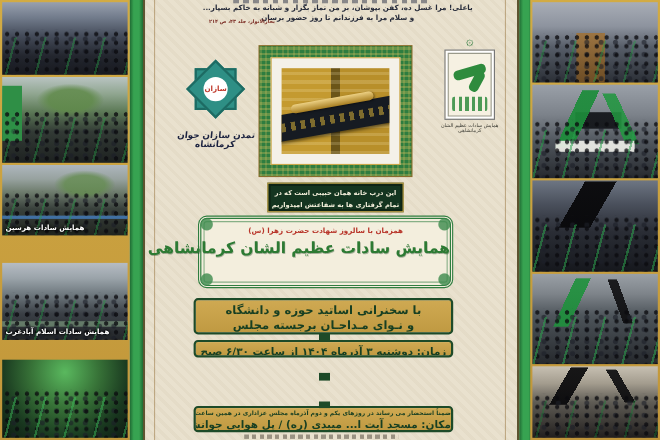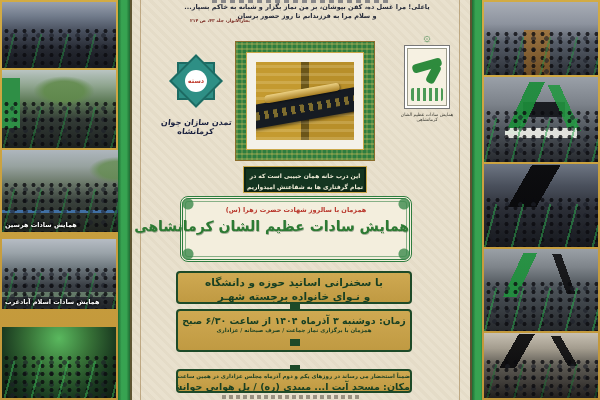--- a/index.html
+++ b/index.html
@@ -19,25 +19,25 @@
     direction:rtl;text-shadow:0 0 2px #000,0 0 3px #000;}
   .phL1{top:2px;height:66px;background-image:
     radial-gradient(circle,rgba(238,236,228,.95) 1.7px,transparent 2.2px),
     linear-gradient(180deg,#98a0ae 0%,#707a8a 22%,#454c5a 46%,#23262e 74%,#17191f 100%);
     background-size:12px 300px,100% 100%;background-position:3px 20px,0 0;background-repeat:repeat-x,no-repeat;}
   .phL2{top:70px;height:78px;background-image:
     linear-gradient(90deg,#2f8f46 0 100%),
     radial-gradient(ellipse,rgba(96,138,74,.85) 40%,transparent 62%),
     linear-gradient(180deg,#b9c4c2 0%,#8fa58f 20%,#5d7a57 40%,#323a35 64%,#1d2120 100%);
     background-size:18px 50px,70px 34px,100% 100%;background-position:0 8px,62% 10%,0 0;}
-  .phL3{top:150px;height:82px;background-image:
+  .phL3{top:150px;height:64px;background-image:
     linear-gradient(0deg,rgba(70,130,200,.75),rgba(70,130,200,.75)),
     radial-gradient(ellipse,rgba(100,140,80,.8) 40%,transparent 62%),
     linear-gradient(180deg,#aeb6bd 0%,#97a29f 20%,#6f7d6e 38%,#39413c 62%,#20241f 100%);
-    background-size:100% 3px,64px 30px,100% 100%;background-position:0 76%,85% 10%,0 0;padding-left:48px;}
+    background-size:100% 3px,64px 30px,100% 100%;background-position:0 76%,85% 10%,0 0;}
   .phL4{top:239px;height:70px;background-image:
     linear-gradient(0deg,rgba(150,190,150,.5),rgba(150,190,150,.5)),
     linear-gradient(180deg,#b6bcc4 0%,#9aa3a9 20%,#707a80 40%,#3a3f45 66%,#222528 100%);
     background-size:100% 5px,100% 100%;background-position:0 82%,0 0;text-align:right;}
   .phL5{top:327px;height:71px;--accent:rgba(60,190,90,.55);background-image:
     radial-gradient(ellipse at 50% 16%,rgba(84,186,96,.95) 0%,rgba(40,110,55,.9) 38%,rgba(18,52,30,.96) 72%,#0f1a12 100%);}
   .phR1{top:2px;height:73px;background-image:
     linear-gradient(180deg,rgba(158,116,62,.95),rgba(112,78,36,.95)),
     linear-gradient(180deg,#a8adb6 0%,#8d939e 30%,#565d68 56%,#2b2f36 100%);
     background-size:26px 62%,100% 100%;background-position:46% 100%,0 0;}
@@ -130,21 +130,21 @@
   #title-main{margin-top:4px;font-size:14px;font-weight:bold;color:#2c7a33;direction:rtl;white-space:nowrap;
     text-shadow:.5px .5px 0 rgba(20,60,25,.35);}
   
   .band{position:absolute;left:44px;width:236px;background:linear-gradient(180deg,#cfa952,#c09a42);
     border:2px solid #1d4a28;border-radius:4px;box-sizing:border-box;text-align:center;
     color:#173f22;direction:rtl;overflow:hidden;}
   .band-main{font-size:9.5px;font-weight:bold;line-height:13px;white-space:nowrap;}
   .band-sub{font-size:5.5px;font-weight:bold;line-height:7px;white-space:nowrap;}
   #band1{top:271px;height:33px;padding-top:3px;}
   #band1 .band-main{line-height:13.5px;font-size:10.5px;}
-  #band2{top:309px;height:43px;padding-top:3px;}
+  #band2{top:309px;height:16px;padding-top:3px;}
   #band3{top:344px;height:22px;padding-top:1px;}
   #band4{top:369px;height:24px;padding-top:2px;}
   .conn{position:absolute;left:158px;width:10px;height:7px;background:#1d4a28;}
   #conn1{top:303px;} #conn2{top:339px;} #conn3{top:365px;}
   #footnote{position:absolute;left:90px;top:395px;width:140px;height:4px;opacity:.5;
     background:repeating-linear-gradient(90deg,#4a4438 0 4px,transparent 4px 7px);}
 </style>
 </head>
 <body>
 
@@ -173,21 +173,21 @@
       <div id="quote-sliver"></div>
       <div class="quote-line">یاعلی! مرا غسل ده، کفن بپوشان، بر من نماز بگزار و شبانه به خاکم بسپار...</div>
       <div class="quote-line">و سلام مرا به فرزندانم تا روز حضور برسان</div>
     </div>
     <div id="quote-cite">بحارالانوار، جلد ۴۳، ص ۲۱۴</div>
 
     <div id="emblem-left">
       <div id="rosette">
         <div class="sq"></div>
         <div class="sq r45"></div>
-        <div id="rosette-core">دسته</div>
+        <div id="rosette-core">سازان</div>
       </div>
       <div id="emblem-left-caption">تمدن سازان جوان کرمانشاه</div>
     </div>
 
     <div id="emblem-right">
       <div id="crest">۞</div>
       <div id="seal">
         <div class="stroke" id="stroke1"></div>
         <div class="stroke" id="stroke2"></div>
         <div id="squiggle"></div>
@@ -212,21 +212,21 @@
       <div class="corner" id="c1"></div>
       <div class="corner" id="c2"></div>
       <div class="corner" id="c3"></div>
       <div class="corner" id="c4"></div>
       <div id="title-sub">همزمان با سالروز شهادت حضرت زهرا (س)</div>
       <div id="title-main">همایش سادات عظیم الشان کرمانشاهی</div>
     </div>
 
     <div class="band" id="band1">
       <div class="band-main">با سخنرانی اساتید حوزه و دانشگاه</div>
-      <div class="band-main">و نـوای خانواده برجسته شهـر</div>
+      <div class="band-main">و نـوای مـداحـان برجسته مجلس</div>
     </div>
     <div class="conn" id="conn1"></div>
 
     <div class="band" id="band2">
       <div class="band-main">زمان: دوشنبه ۳ آذرماه ۱۴۰۴ از ساعت ۶/۳۰ صبح</div>
       <div class="band-sub">همزمان با برگزاری نماز جماعت / صرف صبحانه / عزاداری</div>
     </div>
     <div class="conn" id="conn2"></div>
 
     <div class="conn" id="conn3"></div>

